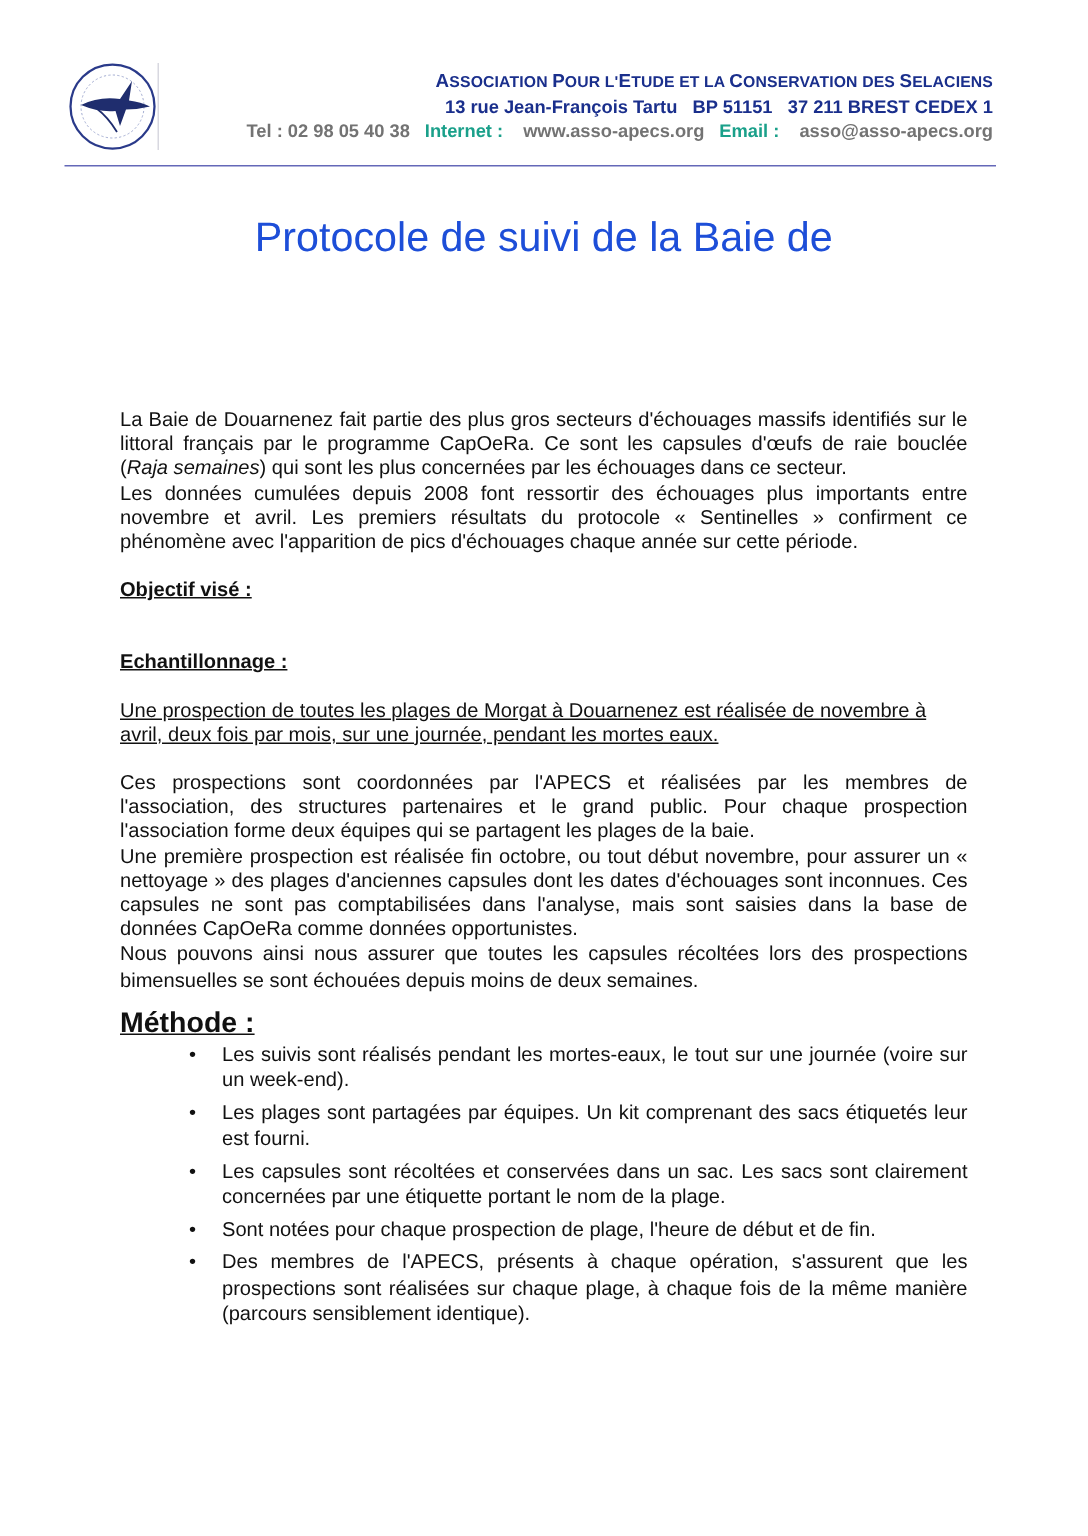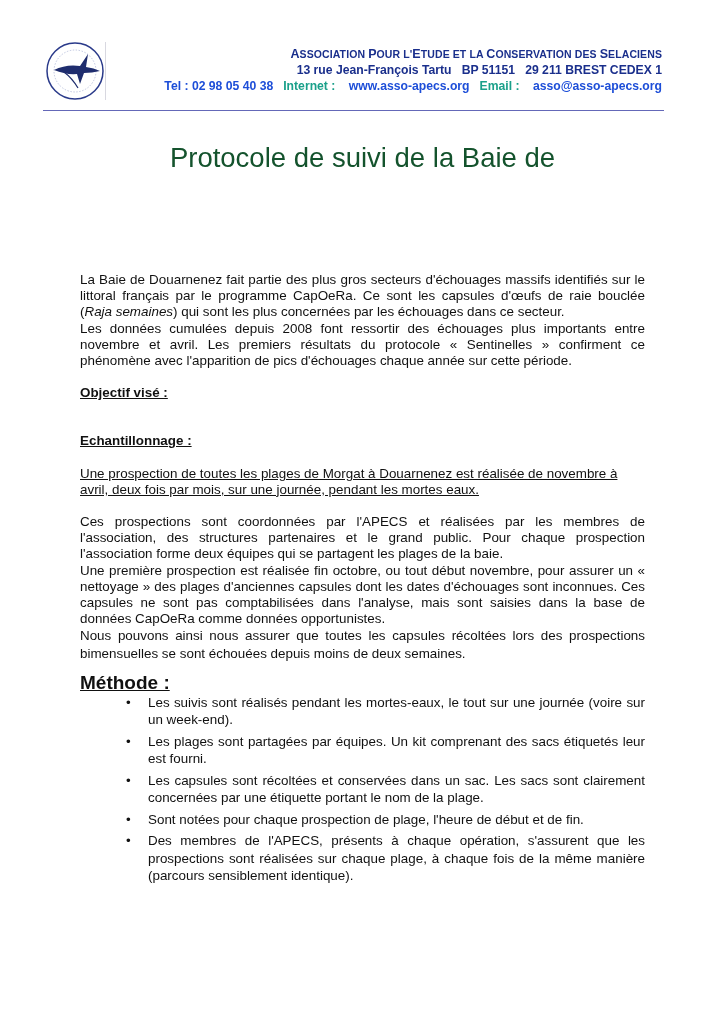--- a/index.html
+++ b/index.html
@@ -5,25 +5,25 @@
   html, body { margin: 0; padding: 0; background: #ffffff; }
   body { width: 725px; height: 1024px; position: relative; overflow: hidden;
          font-family: "Liberation Sans", sans-serif; color: #111; }
   .logo { position: absolute; left: 44px; top: 40px; width: 62px; height: 62px; }
   .logo-sep { position: absolute; left: 105px; top: 42px; width: 1px; height: 58px; background: #d8d8e0; }
   .hdr { position: absolute; right: 63px; top: 46px; text-align: right; font-weight: bold; font-size: 12.2px; line-height: 16px; }
   .hdr .l1 { color: #1a2f8c; font-size: 10.5px; letter-spacing: 0.1px; }
   .hdr .l1 .cap { font-size: 12.5px; }
   .hdr .l2 { color: #1a2f8c; }
   .hdr .l3 { color: #1aa08a; }
-  .hdr .l3 .blue { color: #1d4ed8; }
+  .hdr .l3 .blue { color: #737373; }
   .hdr .l3 span + span { margin-left: 10px; margin-top: 13px; }
   .hr { position: absolute; left: 43px; top: 110px; width: 621px; height: 1px; background: #6468b8; }
   .title { position: absolute; left: 80px; width: 565px; top: 141px; text-align: center;
-           color: #14532d; font-size: 27.5px; line-height: 33px; }
+           color: #1d4ed8; font-size: 27.5px; line-height: 33px; }
   .content { position: absolute; left: 80px; top: 272px; width: 565px; font-size: 13.4px; line-height: 16.2px; }
   .content p { margin: 0; text-align: justify; }
   .h { font-weight: bold; text-decoration: underline; margin: 0; }
   .gap { height: 16px; }
   .u { text-decoration: underline; }
   ul { margin: 2px 0 0 0; padding-left: 44px; list-style: none; }
   li { position: relative; text-align: justify; margin-bottom: 4px; line-height: 17.5px; margin-left: 24px; }
   li::before { content: "\2022"; position: absolute; left: -22px; top: 0; }
   .h-meth { font-size: 19px; }
 </style>
@@ -37,21 +37,21 @@
     <path d="M10 30 Q22 24 36 26 L44 14 L42 27 Q50 28 56 31 Q48 33 40 33 L36 44 L33 34 Q22 35 10 30 Z" fill="#1f2d6e"></path>
     <path d="M20 32 Q28 38 34 48" fill="none" stroke="#1f2d6e" stroke-width="1.2"></path>
   </svg>
 </div>
 <div class="logo-sep"></div>
 
 <div class="hdr">
   <div class="l1">
     <span class="cap">A</span><span>SSOCIATION </span><span class="cap">P</span><span>OUR L'</span><span class="cap">E</span><span>TUDE ET LA </span><span class="cap">C</span><span>ONSERVATION DES </span><span class="cap">S</span><span>ELACIENS</span>
   </div>
-  <div class="l2" style="white-space:pre">13 rue Jean-François Tartu   BP 51151   29 211 BREST CEDEX 1</div>
+  <div class="l2" style="white-space:pre">13 rue Jean-François Tartu   BP 51151   37 211 BREST CEDEX 1</div>
   <div class="l3">
     <span class="blue">Tel : 02 98 05 40 38</span><span><span>Internet : </span><span class="blue">www.asso-apecs.org</span></span><span><span>Email : </span><span class="blue">asso@asso-apecs.org</span></span>
   </div>
 </div>
 <div class="hr"></div>
 
 <div class="title">
   <div>Protocole de suivi de la Baie de</div>
 </div>
 

